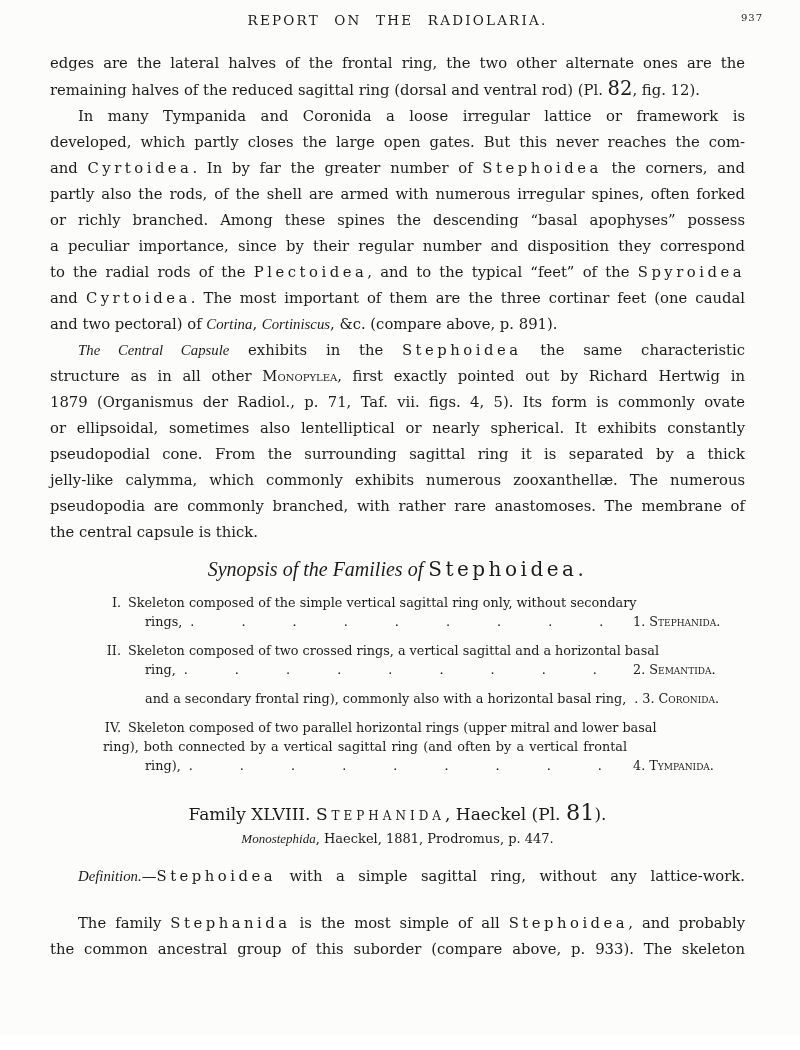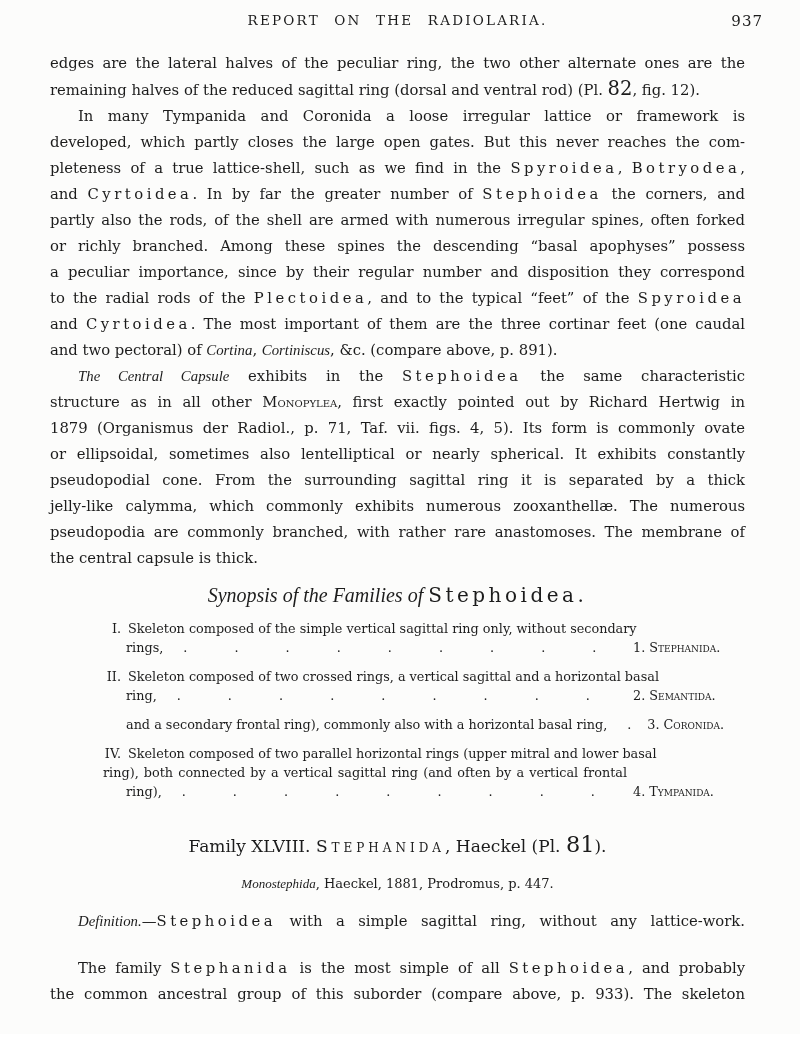--- a/index.html
+++ b/index.html
@@ -8,66 +8,65 @@
     background:#fcfcfb;color:#1c1c1c;
     padding:10px 55px 0 50px;
     font-family:"DejaVu Serif","Liberation Serif",serif;
     overflow:hidden;
   }
   .header{position:relative;height:24px;}
   .running-title{
     text-align:center;font-size:13.5px;letter-spacing:2.2px;word-spacing:8px;
     padding-top:2px;
   }
-  .page-number{position:absolute;top:2px;right:-18px;font-size:15px;letter-spacing:1px;}
+  .page-number{position:absolute;top:2px;right:-18px;font-size:10px;letter-spacing:1px;}
   .body-text{font-size:14.8px;line-height:26px;}
   .p1{margin-top:16px;}
   .tl{text-align:justify;text-align-last:justify;white-space:nowrap;}
   .tl.nj{text-align-last:left;}
   .tl.ind{text-indent:28px;}
   .center .tl{text-align:center;text-align-last:center;white-space:normal;}
   .it{font-style:italic;font-family:Liberation Serif, serif;}
   .sp{letter-spacing:3.5px;}
   .sp2{letter-spacing:4px;}
   .smc{font-variant:small-caps;}
   .big{font-size:1.32em;}
   .syn-heading{margin-top:12px;font-size:20px;line-height:24px;}
   .synopsis{margin-top:12px;font-size:12.8px;line-height:19px;}
   .syn-item{margin-bottom:10px;}
   .syn-row{display:flex;align-items:baseline;}
   .syn-num{width:78px;flex:none;text-align:right;padding-right:7px;box-sizing:border-box;}
   .syn-first{flex:1;text-align:justify;text-align-last:justify;white-space:nowrap;padding-right:118px;min-width:0;}
   .syn-mid{margin-left:53px;padding-right:118px;text-align:justify;text-align-last:justify;white-space:nowrap;}
-  .syn-lastrow{display:flex;align-items:flex-end;margin-left:76px;gap:12px;}
+  .syn-lastrow{display:flex;align-items:flex-end;margin-left:95px;}
   .syn-lasttext{flex:none;white-space:nowrap;}
   .dots{flex:1 1 0;min-width:0;overflow:hidden;white-space:nowrap;word-spacing:43px;padding:0 8px;}
   .syn-label{width:112px;flex:none;white-space:nowrap;}
-  .family-heading{margin-top:26px;font-size:17px;line-height:35px;}
-  .citation{margin-top:10px;font-size:13px;line-height:19px;}
+  .family-heading{margin-top:26px;font-size:17px;line-height:22px;}
+  .citation{margin-top:4px;font-size:13px;line-height:19px;}
   .def{margin-top:15px;}
   .plast{margin-top:21px;}
 </style>
 </head>
 <body>
 
 <div class="page">
 
   <div class="header">
     <div class="running-title">REPORT ON THE RADIOLARIA.</div>
     <div class="page-number">937</div>
   </div>
 
   <div class="body-text p1">
-      <div class="tl"><span>edges are the lateral halves of the peculiar ring, the two other alternate ones are the</span></div>
+      <div class="tl"><span>edges are the lateral halves of the frontal ring, the two other alternate ones are the</span></div>
       <div class="tl nj"><span>remaining halves of the reduced sagittal ring (dorsal and ventral rod) (Pl. </span><span class="big">82</span><span>, fig. 12).</span></div>
     </div>
   <div class="body-text">
       <div class="tl ind"><span>In many Tympanida and Coronida a loose irregular lattice or framework is</span></div>
       <div class="tl"><span>developed, which partly closes the large open gates. But this never reaches the com-</span></div>
-      <div class="tl"><span>pleteness of a true lattice-shell, such as we find in the </span><span class="sp">Spyroidea</span><span>, </span><span class="sp">Botryodea</span><span>,</span></div>
       <div class="tl"><span>and </span><span class="sp">Cyrtoidea</span><span>. In by far the greater number of </span><span class="sp">Stephoidea</span><span> the corners, and</span></div>
       <div class="tl"><span>partly also the rods, of the shell are armed with numerous irregular spines, often forked</span></div>
       <div class="tl"><span>or richly branched. Among these spines the descending “basal apophyses” possess</span></div>
       <div class="tl"><span>a peculiar importance, since by their regular number and disposition they correspond</span></div>
       <div class="tl"><span>to the radial rods of the </span><span class="sp">Plectoidea</span><span>, and to the typical “feet” of the </span><span class="sp">Spyroidea</span></div>
       <div class="tl"><span>and </span><span class="sp">Cyrtoidea</span><span>. The most important of them are the three cortinar feet (one caudal</span></div>
       <div class="tl nj"><span>and two pectoral) of </span><span class="it">Cortina</span><span>, </span><span class="it">Cortiniscus</span><span>, &amp;c. (compare above, p. 891).</span></div>
     </div>
   <div class="body-text">
       <div class="tl ind"><span class="it">The Central Capsule</span><span> exhibits in the </span><span class="sp">Stephoidea</span><span> the same characteristic</span></div>

